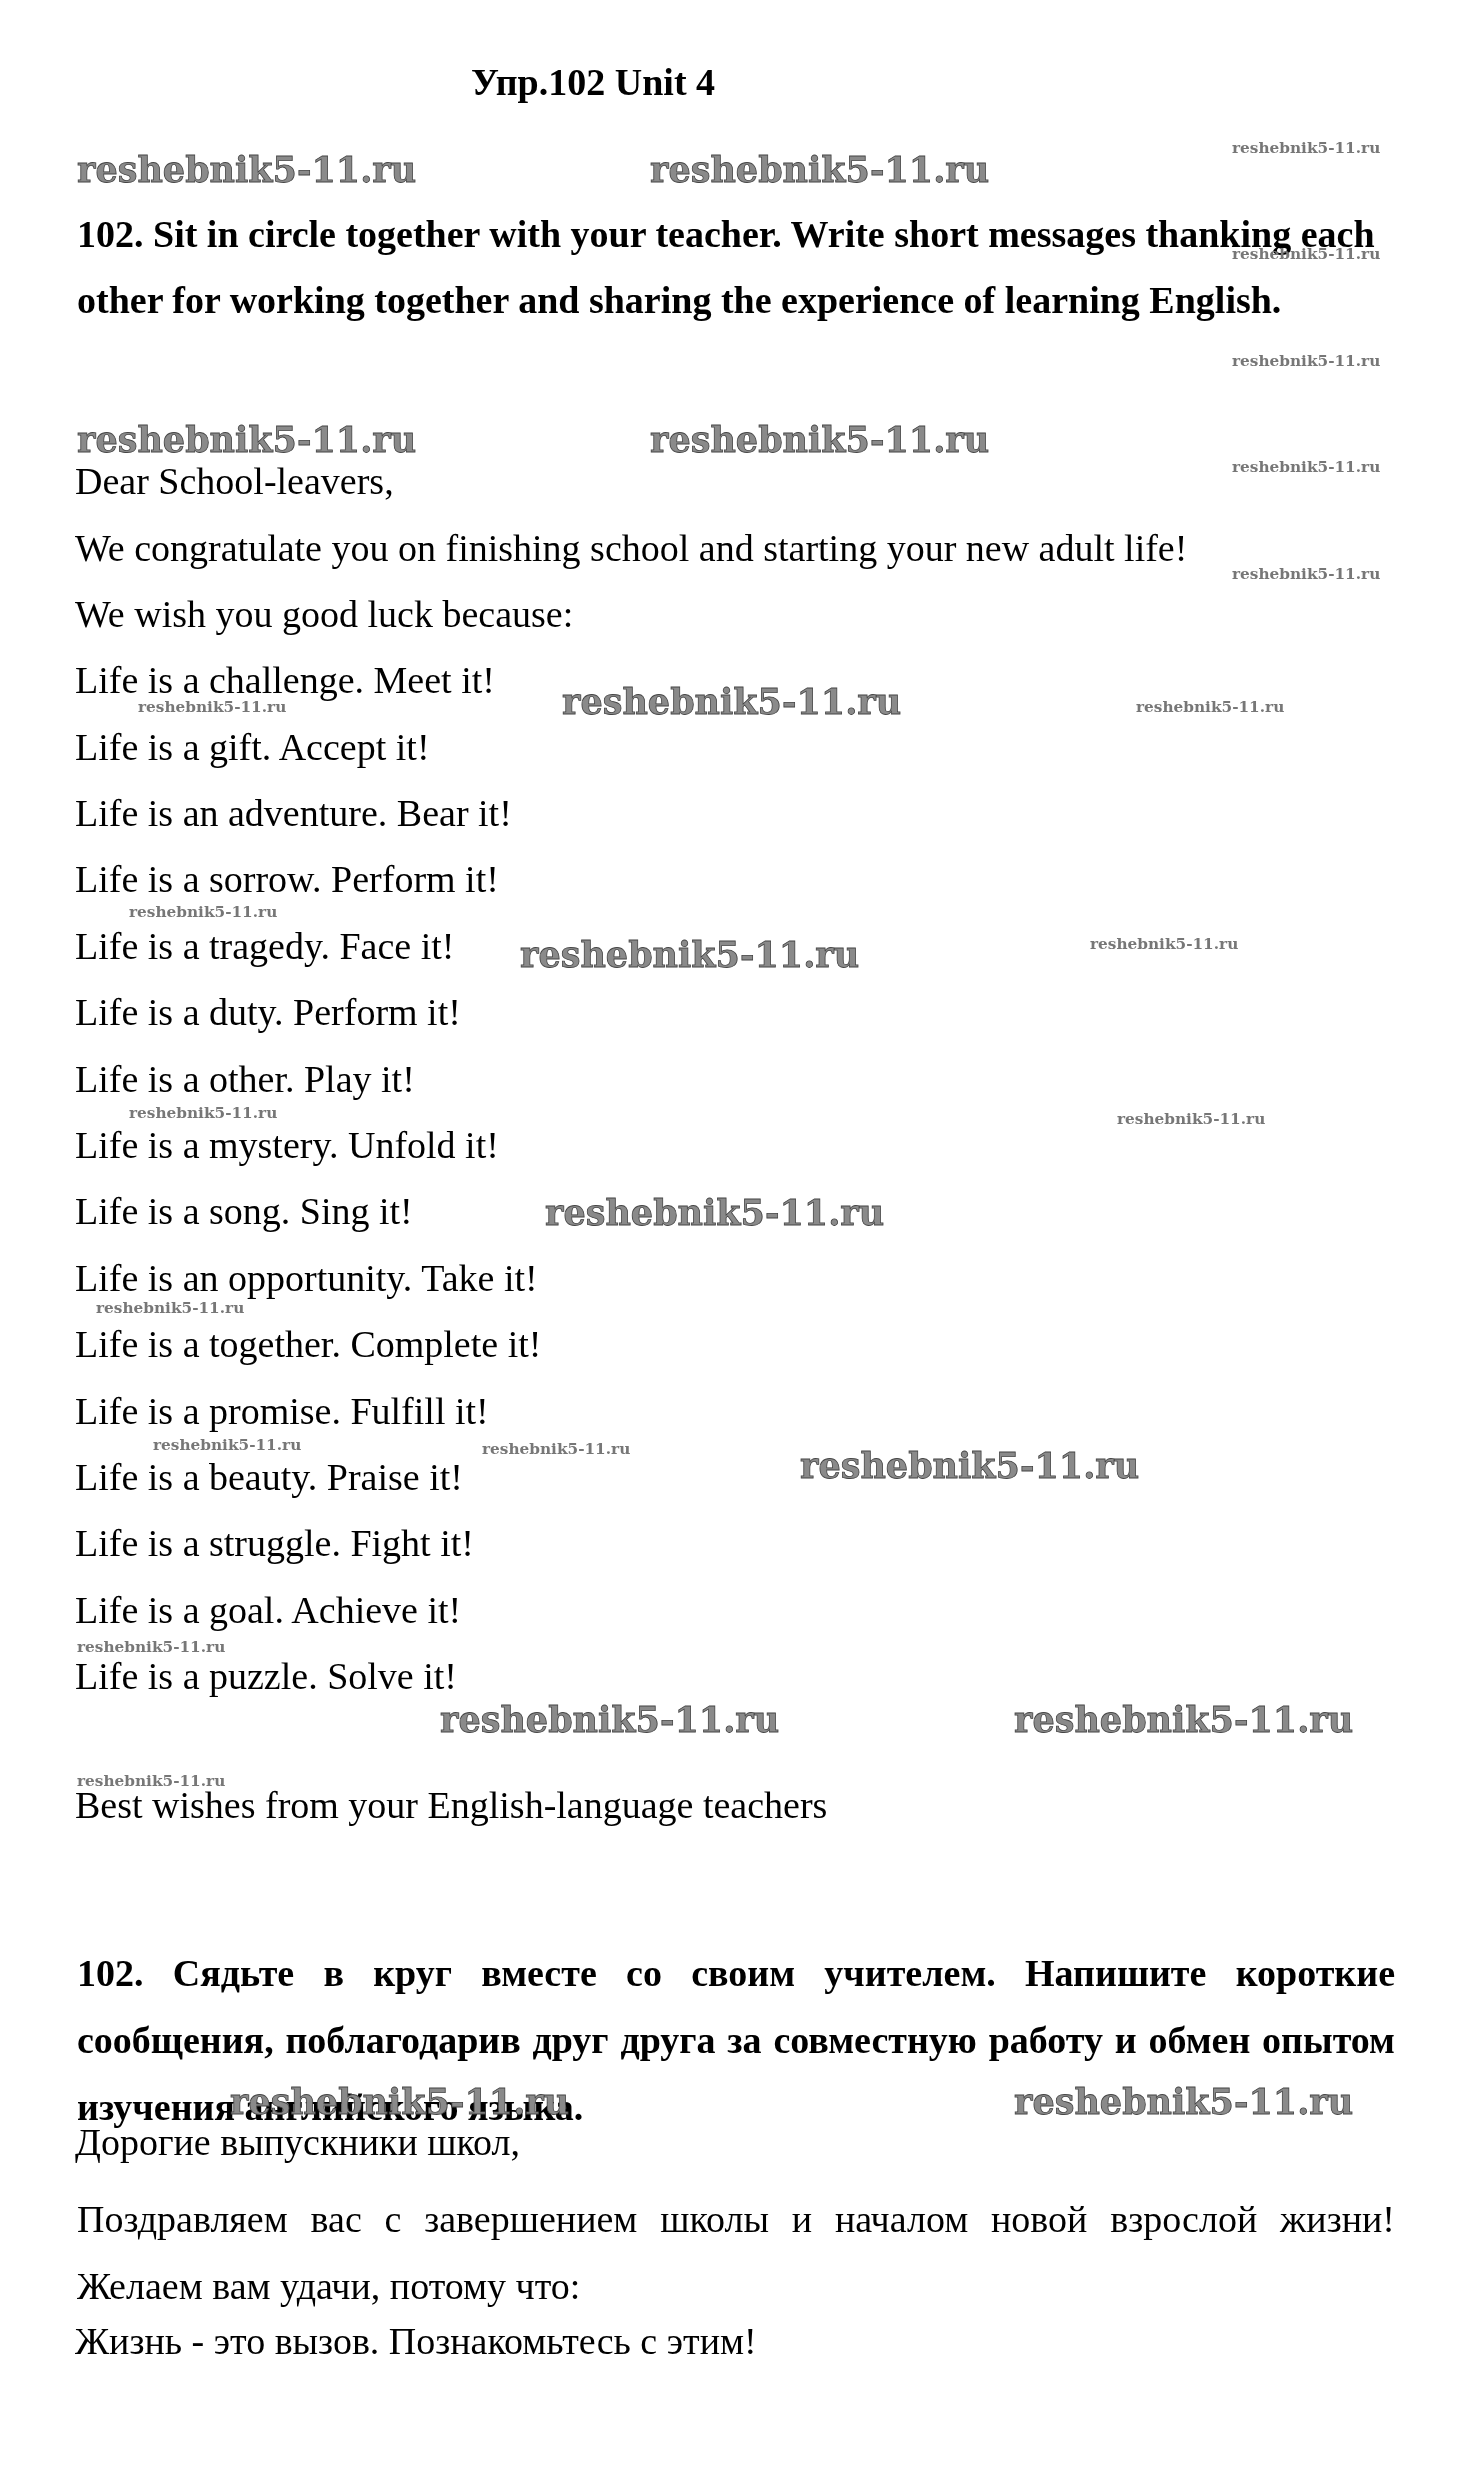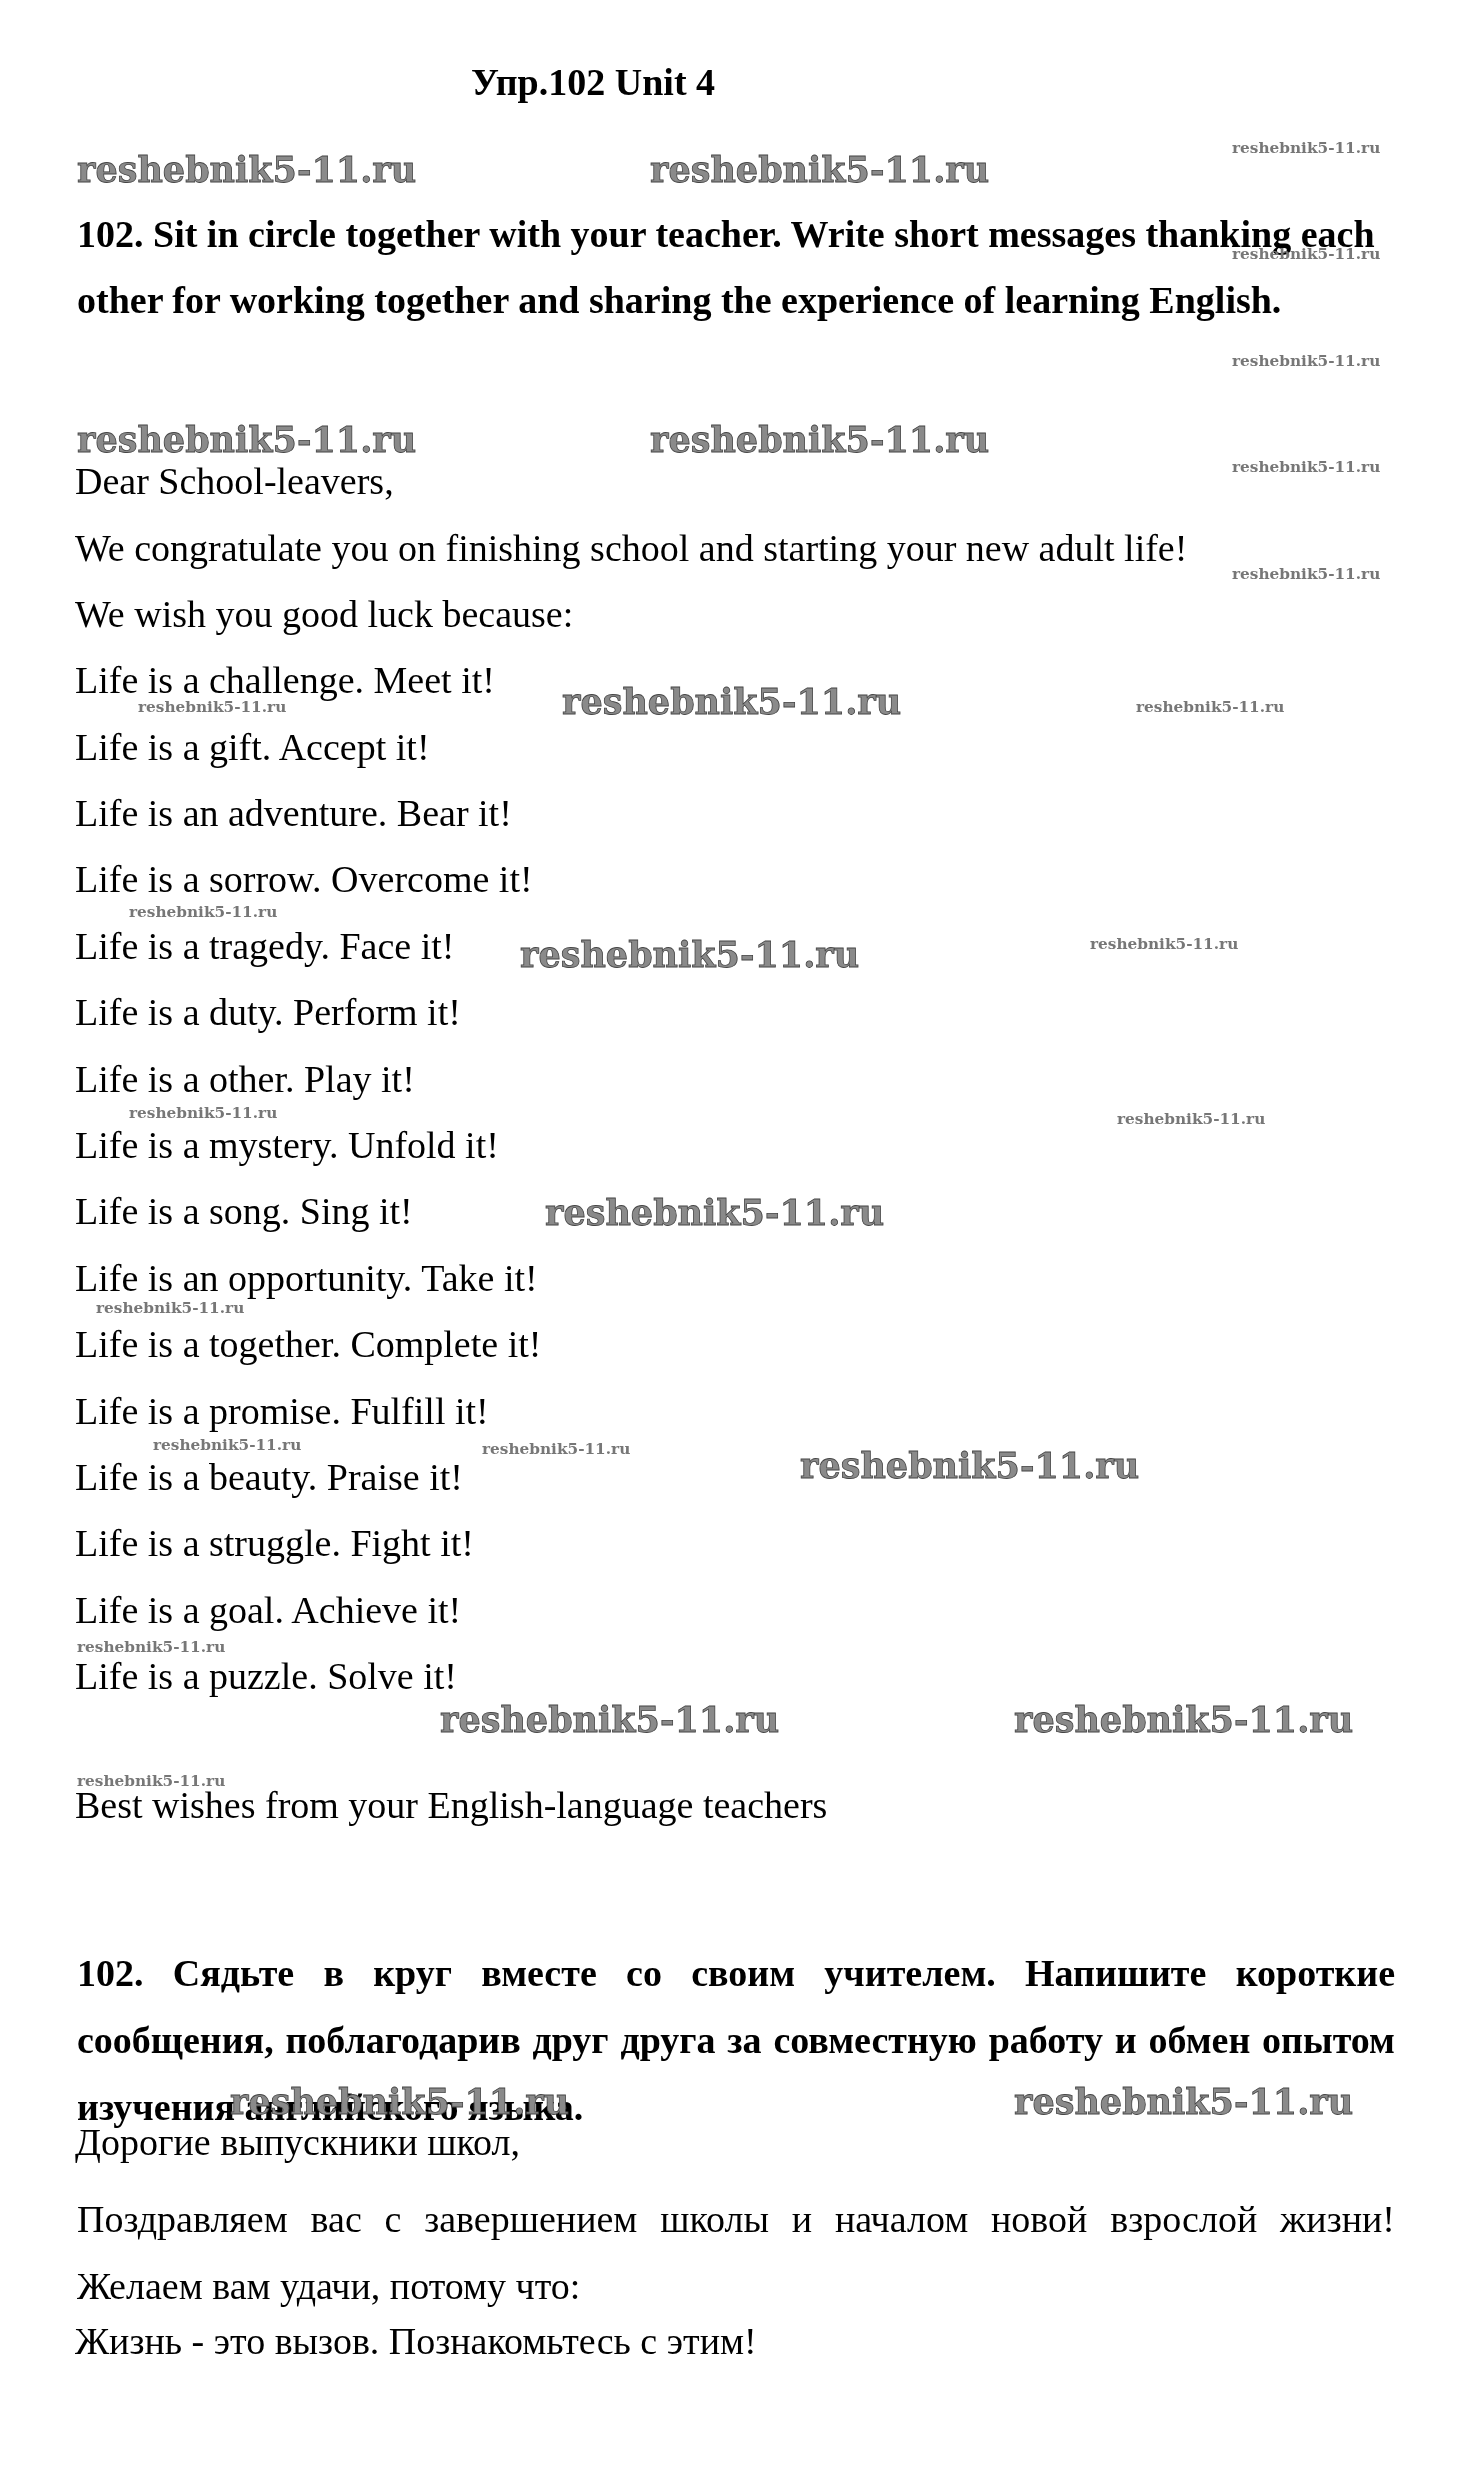--- a/index.html
+++ b/index.html
@@ -24,21 +24,21 @@
 
 <div class="task task-en">102. Sit in circle together with your teacher. Write short messages thanking each other for working together and sharing the experience of learning English.</div>
 
 <div class="line" style="top:459px">Dear School-leavers,</div>
 <div class="line" style="top:526px">We congratulate you on finishing school and starting your new adult life!</div>
 <div class="line" style="top:592px">We wish you good luck because:</div>
 
 <div class="line" style="top:658px">Life is a challenge. Meet it!</div>
 <div class="line" style="top:725px">Life is a gift. Accept it!</div>
 <div class="line" style="top:791px">Life is an adventure. Bear it!</div>
-<div class="line" style="top:857px">Life is a sorrow. Overcome it!</div>
+<div class="line" style="top:857px">Life is a sorrow. Perform it!</div>
 <div class="line" style="top:924px">Life is a tragedy. Face it!</div>
 <div class="line" style="top:990px">Life is a duty. Perform it!</div>
 <div class="line" style="top:1057px">Life is a other. Play it!</div>
 <div class="line" style="top:1123px">Life is a mystery. Unfold it!</div>
 <div class="line" style="top:1189px">Life is a song. Sing it!</div>
 <div class="line" style="top:1256px">Life is an opportunity. Take it!</div>
 <div class="line" style="top:1322px">Life is a together. Complete it!</div>
 <div class="line" style="top:1389px">Life is a promise. Fulfill it!</div>
 <div class="line" style="top:1455px">Life is a beauty. Praise it!</div>
 <div class="line" style="top:1521px">Life is a struggle. Fight it!</div>

